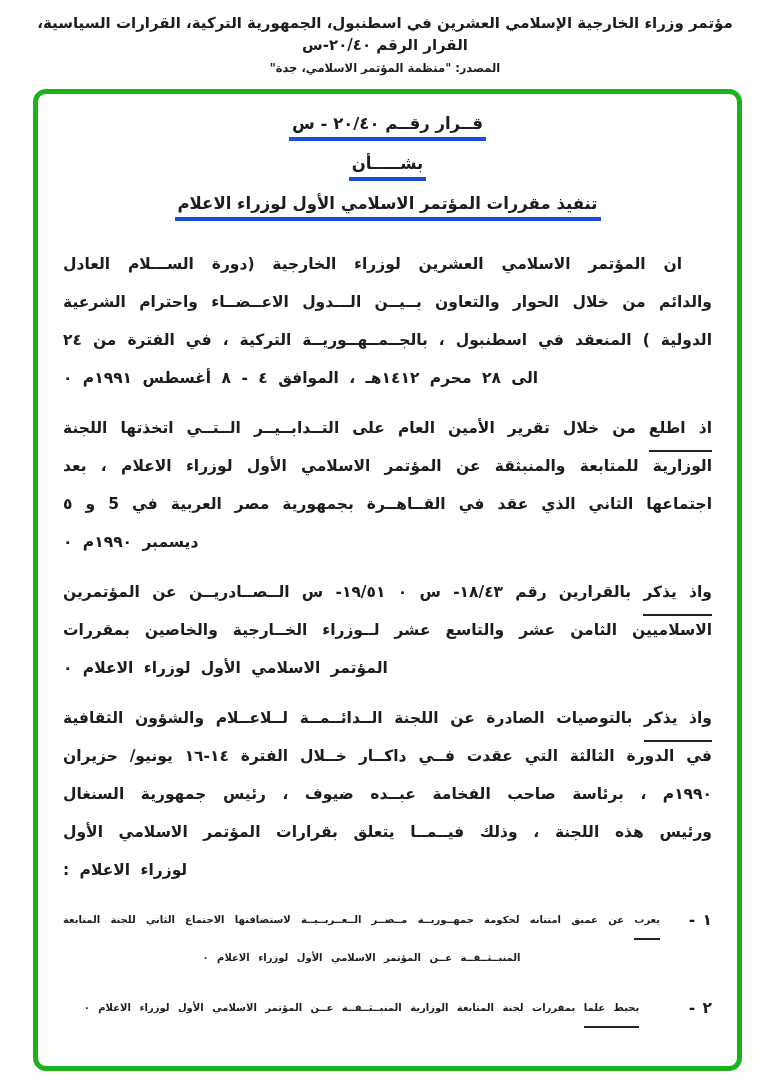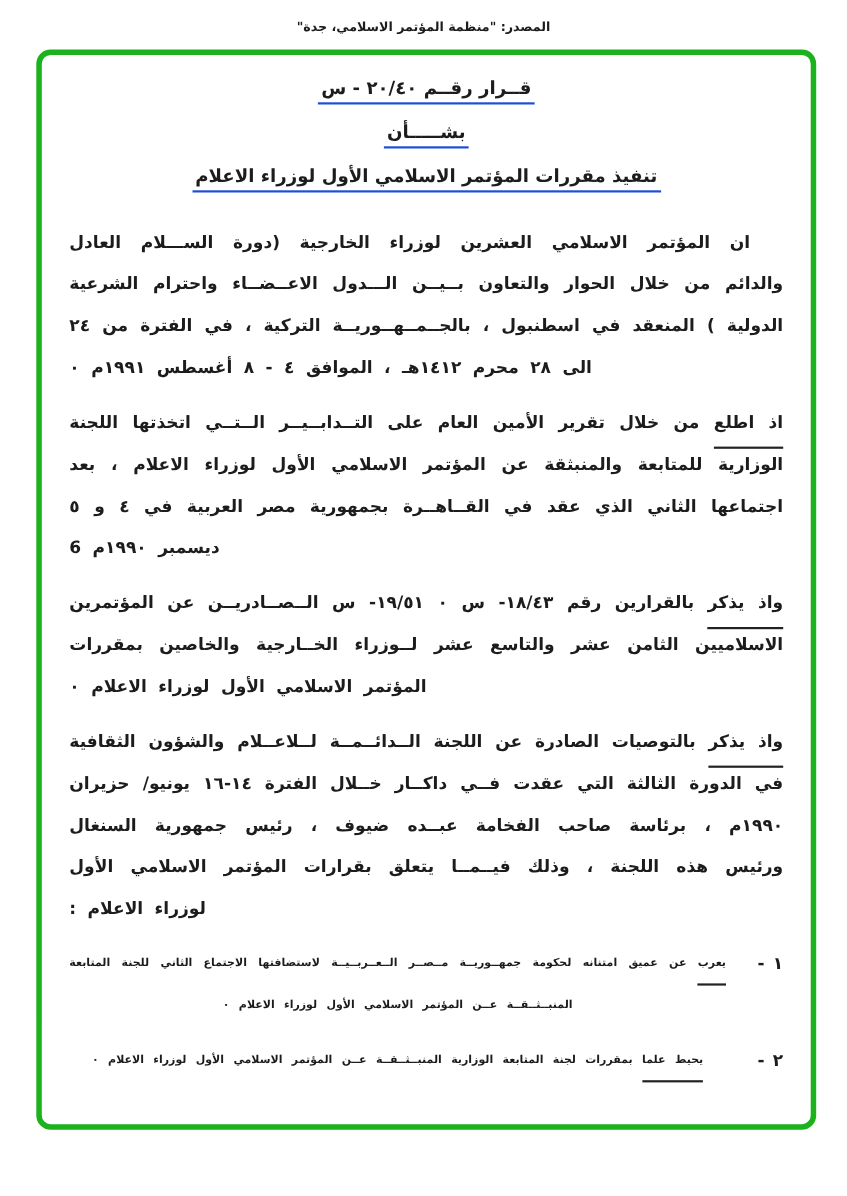--- a/index.html
+++ b/index.html
@@ -13,21 +13,21 @@
   .source-header .h2{font-size:11.5px;line-height:16px;margin-top:4px;}
   .doc-frame{
     box-sizing:border-box;width:709px;height:982px;
     margin:13px 0 0 33px;
     border:5px solid #1cb21c;border-radius:13px;
     padding:18px 25px 10px 25px;
     direction:rtl;overflow:hidden;
   }
   .doc-title{text-align:center;font-weight:bold;font-size:16.5px;margin-bottom:30px;}
   .t-line{margin-bottom:17px;line-height:23px;}
-  .u{border-bottom:2px solid #1d4ed8;padding:0 3px 4px 3px;}
+  .u{border-bottom:4px solid #1d4ed8;padding:0 3px 4px 3px;}
   .para{
     font-size:15.5px;font-weight:bold;line-height:38px;
     text-align:justify;text-align-last:left;
     word-spacing:5px;margin:0 0 12px 0;
   }
   .para.indent{text-indent:30px;}
   .lead{border-bottom:2px solid #222;padding-bottom:13px;}
   .num-item{position:relative;padding-right:52px;margin:0 0 12px 0;}
   .num-item .marker{
     position:absolute;right:0;top:0;
@@ -35,20 +35,21 @@
   }
   .item-body{
     font-size:10px;font-weight:bold;line-height:38px;
     text-align:justify;text-align-last:center;word-spacing:5px;
   }
 </style>
 </head>
 <body>
 
 <div class="source-header">
+  <div class="h1">مؤتمر وزراء الخارجية الإسلامي العشرين في اسطنبول، الجمهورية التركية، القرارات السياسية، القرار الرقم ٢٠/٤٠-س</div>
   <div class="h2">المصدر: "منظمة المؤتمر الاسلامي، جدة"</div>
 </div>
 
 <div class="doc-frame">
 
   <div class="doc-title">
     <div class="t-line">
       <span class="u">قــرار رقــم ٢٠/٤٠ - س</span>
     </div>
     <div class="t-line">
@@ -57,21 +58,21 @@
     <div class="t-line">
       <span class="u">تنفيذ مقررات المؤتمر الاسلامي الأول لوزراء الاعلام</span>
     </div>
   </div>
 
   <p class="para indent">
     <span>ان المؤتمر الاسلامي العشرين لوزراء الخارجية (دورة الســـلام العادل والدائم من خلال الحوار والتعاون بــيــن الـــدول الاعــضــاء واحترام الشرعية الدولية ) المنعقد في اسطنبول ، بالجــمــهــوريــة التركية ، في الفترة من ٢٤ الى ٢٨ محرم ١٤١٢هـ ، الموافق ٤ - ٨ أغسطس ١٩٩١م ٠</span>
   </p>
 
   <p class="para">
-    <span class="lead">اذ اطلع</span><span> من خلال تقرير الأمين العام على التــدابــيــر الــتــي اتخذتها اللجنة الوزارية للمتابعة والمنبثقة عن المؤتمر الاسلامي الأول لوزراء الاعلام ، بعد اجتماعها الثاني الذي عقد في القــاهــرة بجمهورية مصر العربية في ٤ و ٥ ديسمبر ١٩٩٠م 6</span>
+    <span class="lead">اذ اطلع</span><span> من خلال تقرير الأمين العام على التــدابــيــر الــتــي اتخذتها اللجنة الوزارية للمتابعة والمنبثقة عن المؤتمر الاسلامي الأول لوزراء الاعلام ، بعد اجتماعها الثاني الذي عقد في القــاهــرة بجمهورية مصر العربية في 5 و ٥ ديسمبر ١٩٩٠م ٠</span>
   </p>
 
   <p class="para">
     <span class="lead">واذ يذكر</span><span> بالقرارين رقم ١٨/٤٣- س ٠ ١٩/٥١- س الــصــادريــن عن المؤتمرين الاسلاميين الثامن عشر والتاسع عشر لــوزراء الخــارجية والخاصين بمقررات المؤتمر الاسلامي الأول لوزراء الاعلام ٠</span>
   </p>
 
   <p class="para">
     <span class="lead">واذ يذكر</span><span> بالتوصيات الصادرة عن اللجنة الــدائــمــة لــلاعــلام والشؤون الثقافية في الدورة الثالثة التي عقدت فــي داكــار خــلال الفترة ١٤-١٦ يونيو/ حزيران ١٩٩٠م ، برئاسة صاحب الفخامة عبــده ضيوف ، رئيس جمهورية السنغال ورئيس هذه اللجنة ، وذلك فيــمــا يتعلق بقرارات المؤتمر الاسلامي الأول لوزراء الاعلام :</span>
   </p>
 

